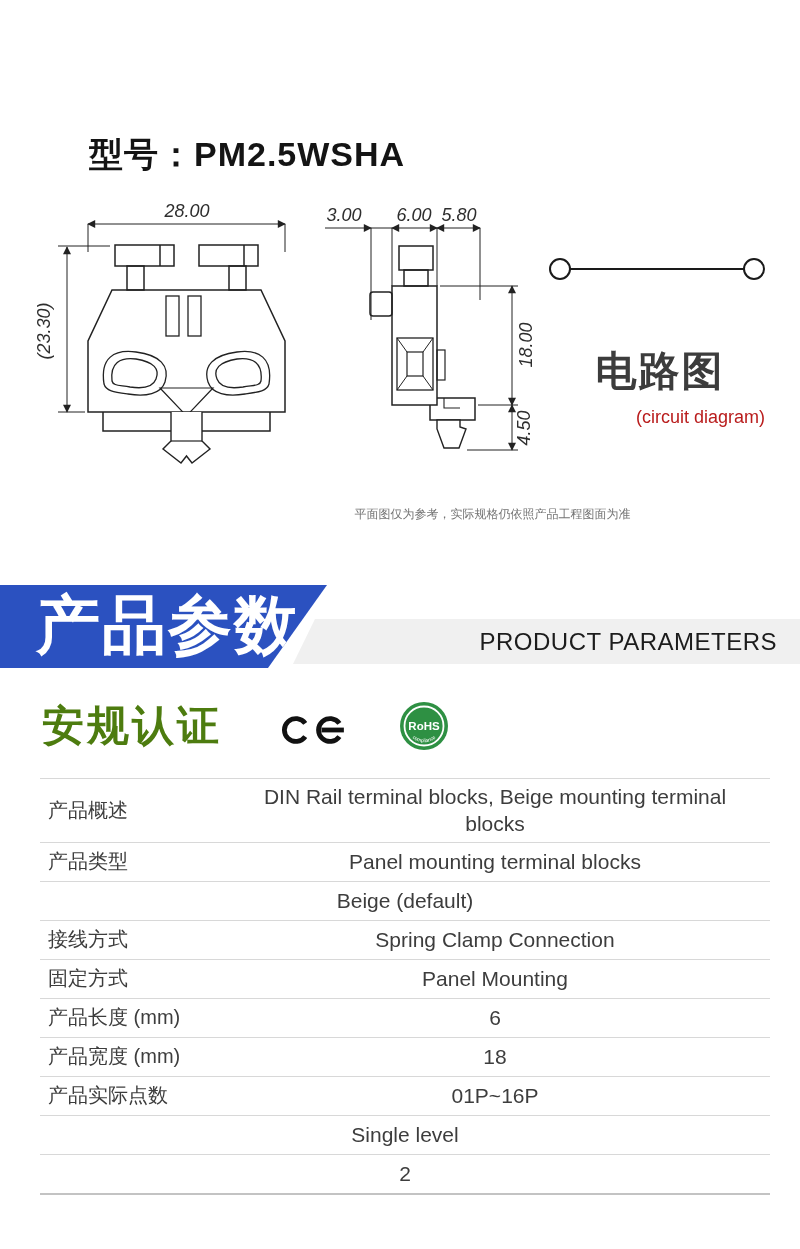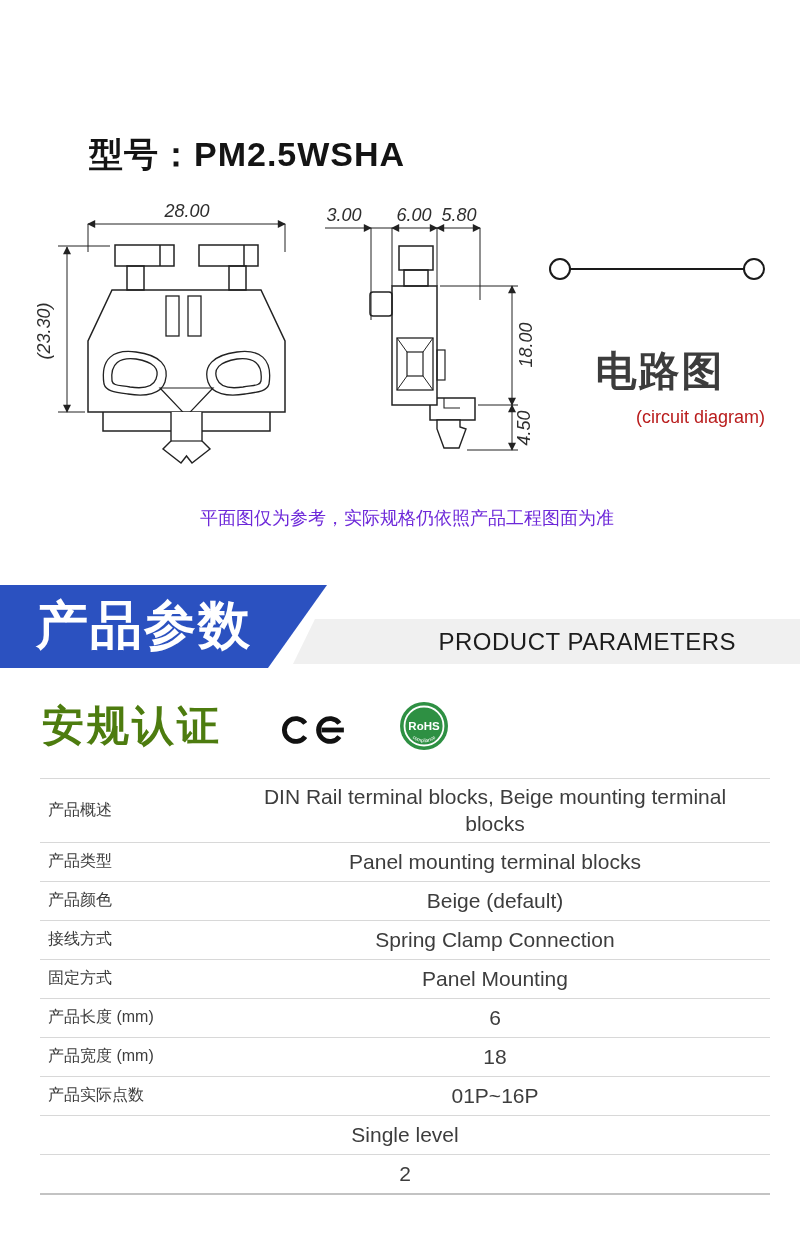--- a/index.html
+++ b/index.html
@@ -11,42 +11,42 @@
 
   svg.drawings{position:absolute;left:0;top:0;}
   .dim{font-size:18px;font-style:italic;fill:#2e2e2e;
        font-family:"Liberation Sans","DejaVu Sans",sans-serif;}
 
   .circuit-label{position:absolute;left:555px;top:344px;width:210px;text-align:center;
        font-size:41px;font-weight:600;color:#3c3c3c;letter-spacing:2px;}
   .circuit-sublabel{position:absolute;left:555px;top:392px;width:210px;text-align:right;
        font-size:18px;color:#b91c1c;margin-top:15px;}
 
-  .disclaimer{position:absolute;left:200px;top:506px;width:585px;text-align:left;
-       font-size:18px;color:#6d28d9;}
+  .disclaimer{position:absolute;left:200px;top:506px;width:585px;text-align:center;
+       font-size:12px;color:#737373;}
 
   .banner-blue{position:absolute;left:0;top:585px;width:332px;height:83px;
        background:#2b51c0;clip-path:polygon(0 0,327px 0,268px 100%,0 100%);}
   .banner-blue span{display:block;line-height:80px;padding-left:36px;
-       font-size:52px;font-weight:700;color:#fff;letter-spacing:2px;}
+       font-size:64px;font-weight:700;color:#fff;letter-spacing:2px;}
   .banner-gray{position:absolute;left:293px;top:619px;width:507px;height:45px;
        background:#f0f0f0;clip-path:polygon(22px 0,100% 0,100% 100%,0 100%);}
-  .banner-gray span{display:block;line-height:45px;text-align:right;padding-right:64px;
+  .banner-gray span{display:block;line-height:45px;text-align:right;padding-right:23px;
        font-size:24px;color:#1c1c1c;letter-spacing:0.5px;}
 
   .cert-heading{position:absolute;left:42px;top:698px;
        font-size:42px;font-weight:700;color:#4d7c0f;letter-spacing:3px;}
   .ce-mark{position:absolute;left:282px;top:706px;}
   .rohs-badge{position:absolute;left:399px;top:701px;}
 
   .spec-table{position:absolute;left:40px;top:778px;width:730px;
        border-bottom:2px solid #c3c3c3;}
   .spec-row{display:flex;align-items:center;min-height:38px;border-top:1px solid #d8d8d8;}
   .spec-row .cell-label{width:180px;padding-left:8px;box-sizing:border-box;
-       font-size:16px;color:#3d3d3d;}
+       font-size:20px;color:#3d3d3d;}
   .spec-row .cell-value{flex:1;display:flex;justify-content:center;align-items:center;
        text-align:center;font-size:21px;color:#3d3d3d;}
   .spec-row .cell-value span{max-width:510px;line-height:1.3;padding:4px 0;}
 </style>
 </head>
 <body>
 
 <h1 class="model-title">型号：PM2.5WSHA</h1>
 
 <svg class="drawings" width="800" height="540" viewBox="0 0 800 540">
@@ -195,21 +195,20 @@
     </div>
 
     <div class="spec-row">
       <div class="cell-label">产品类型</div>
       <div class="cell-value">
         <span>Panel mounting terminal blocks</span>
       </div>
     </div>
 
     <div class="spec-row">
-      <div class="cell-label">产品颜色</div>
       <div class="cell-value">
         <span>Beige (default)</span>
       </div>
     </div>
 
     <div class="spec-row">
       <div class="cell-label">接线方式</div>
       <div class="cell-value">
         <span>Spring Clamp Connection</span>
       </div>

